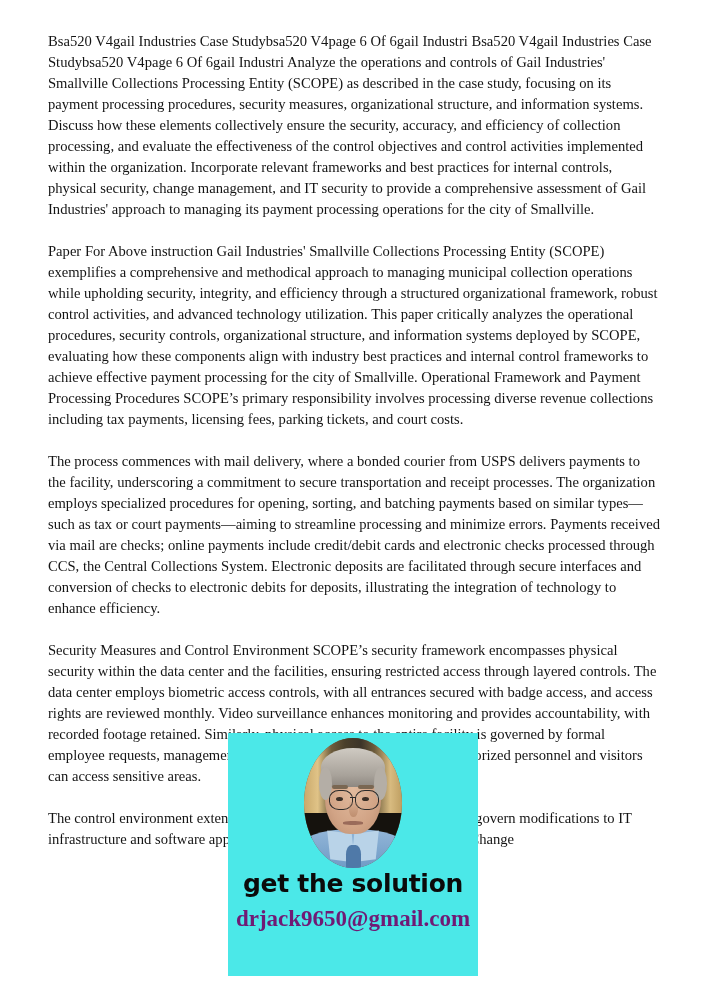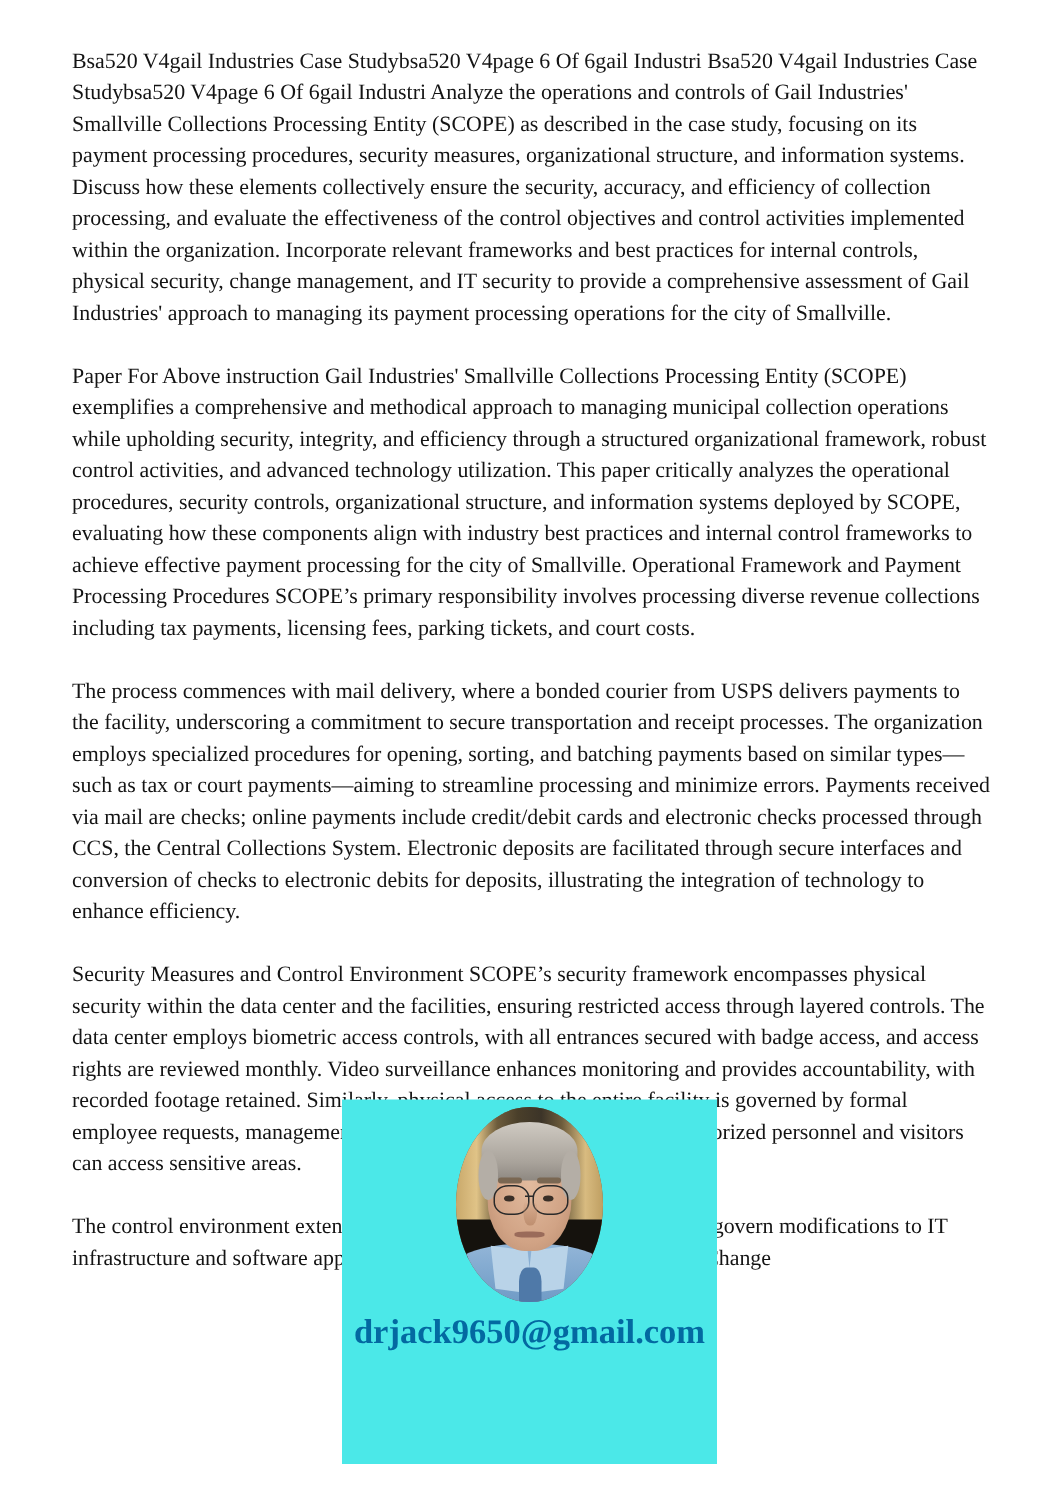--- a/index.html
+++ b/index.html
@@ -119,21 +119,21 @@
     font-weight: bold;
     font-size: 25px;
     line-height: 30px;
     letter-spacing: -0.3px;
     text-align: center;
     width: 100%;
   }
   #ct-line1 { margin-top: 12px; }
   #ct-line2 { margin-top: 1px; }
   #ct-email {
-    color: #0369a1;
+    color: #701a75;
     font-family: "Liberation Serif", "DejaVu Serif", serif;
     font-weight: bold;
     font-size: 23px;
     line-height: 28px;
     text-align: center;
     width: 100%;
     margin-top: 6px;
   }
 </style>
 </head>
@@ -167,16 +167,17 @@
       <div class="ph-browR"></div>
       <div class="ph-glassL"></div>
       <div class="ph-glassR"></div>
       <div class="ph-bridge"></div>
       <div class="ph-eyeL"></div>
       <div class="ph-eyeR"></div>
       <div class="ph-nose"></div>
       <div class="ph-mouth"></div>
     </div>
 
+    <div class="ct-line" id="ct-line2">get the solution</div>
     <div id="ct-email">drjack9650@gmail.com</div>
   </div>
 
 </div>
 
 </body></html>

